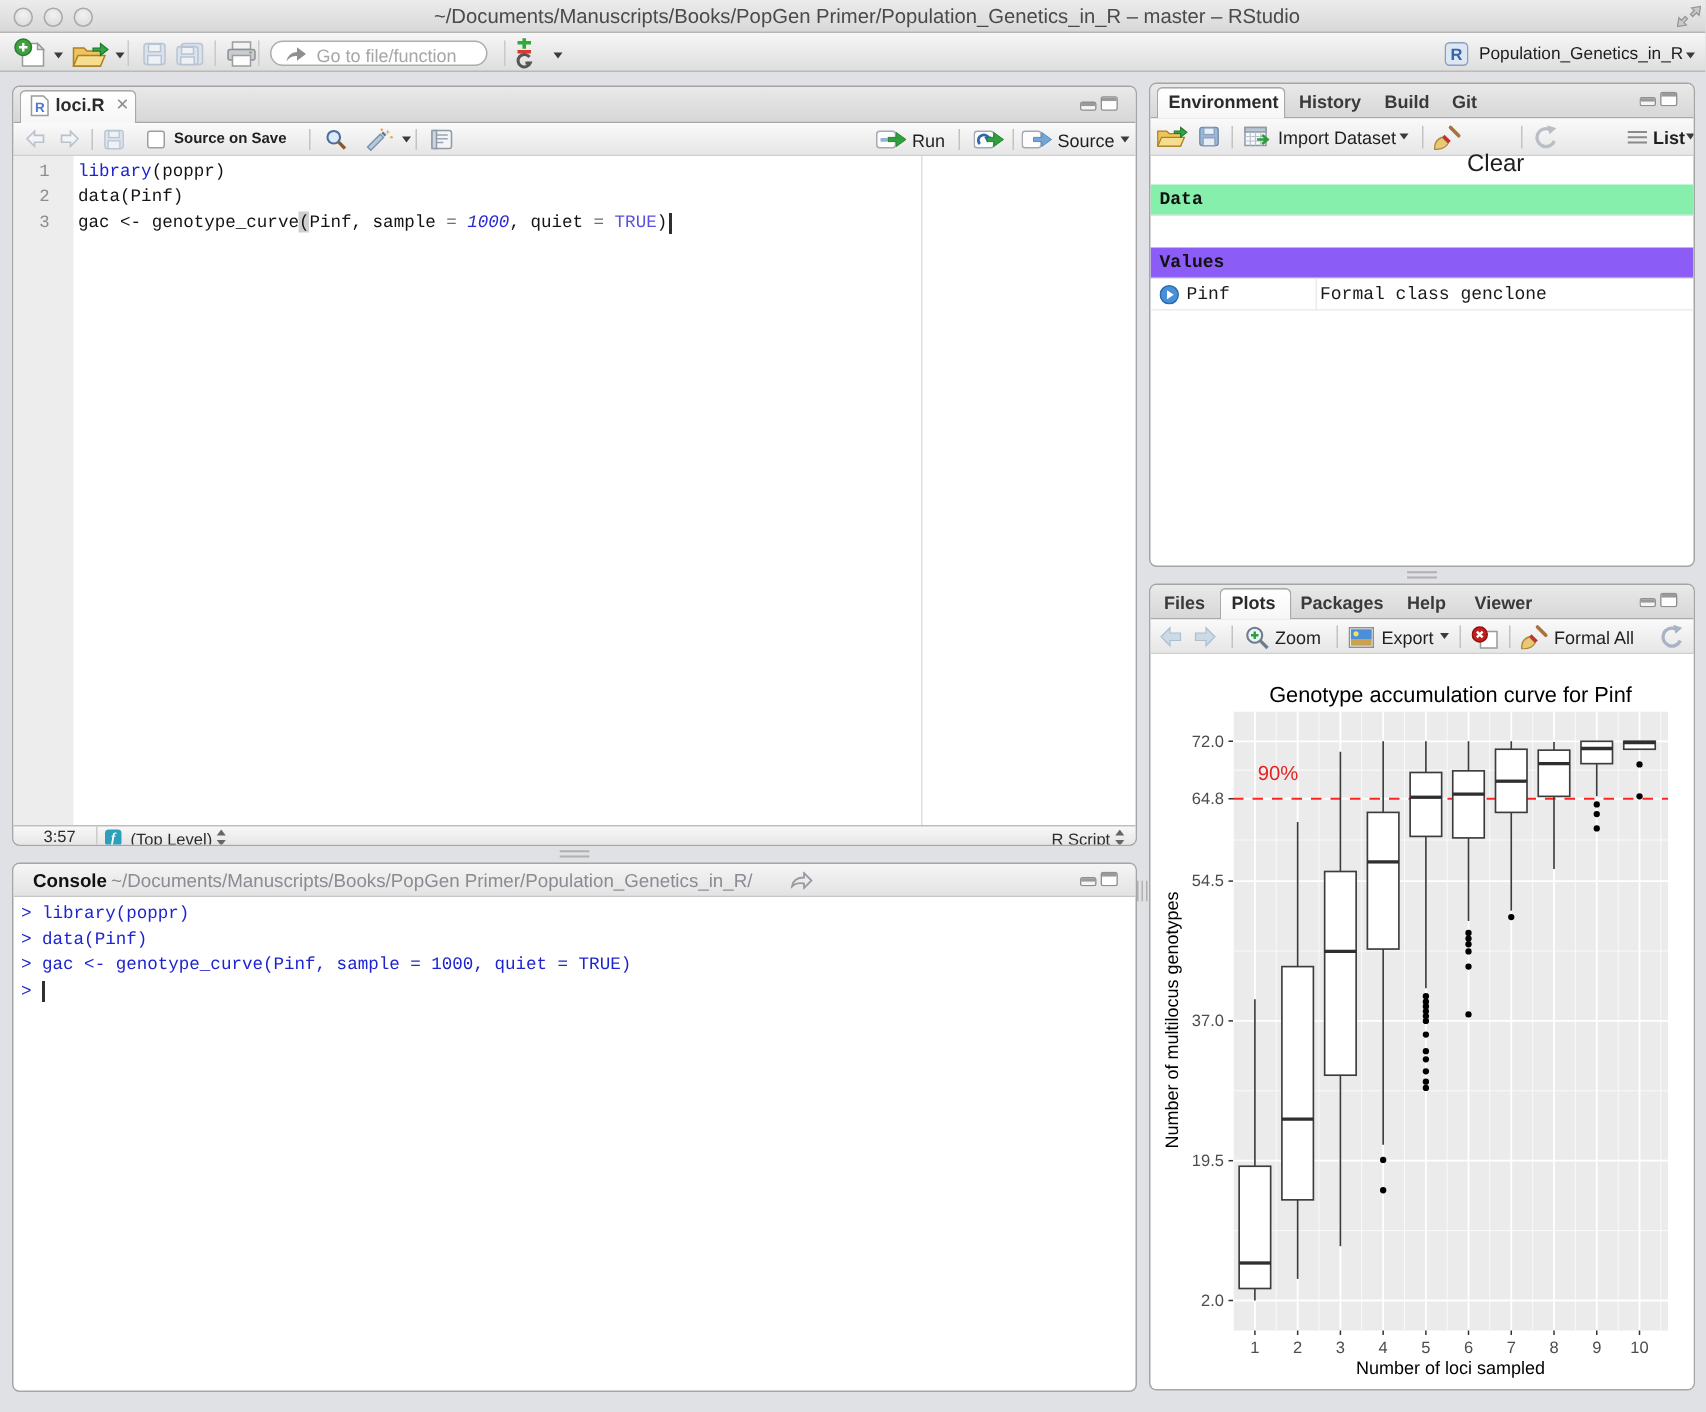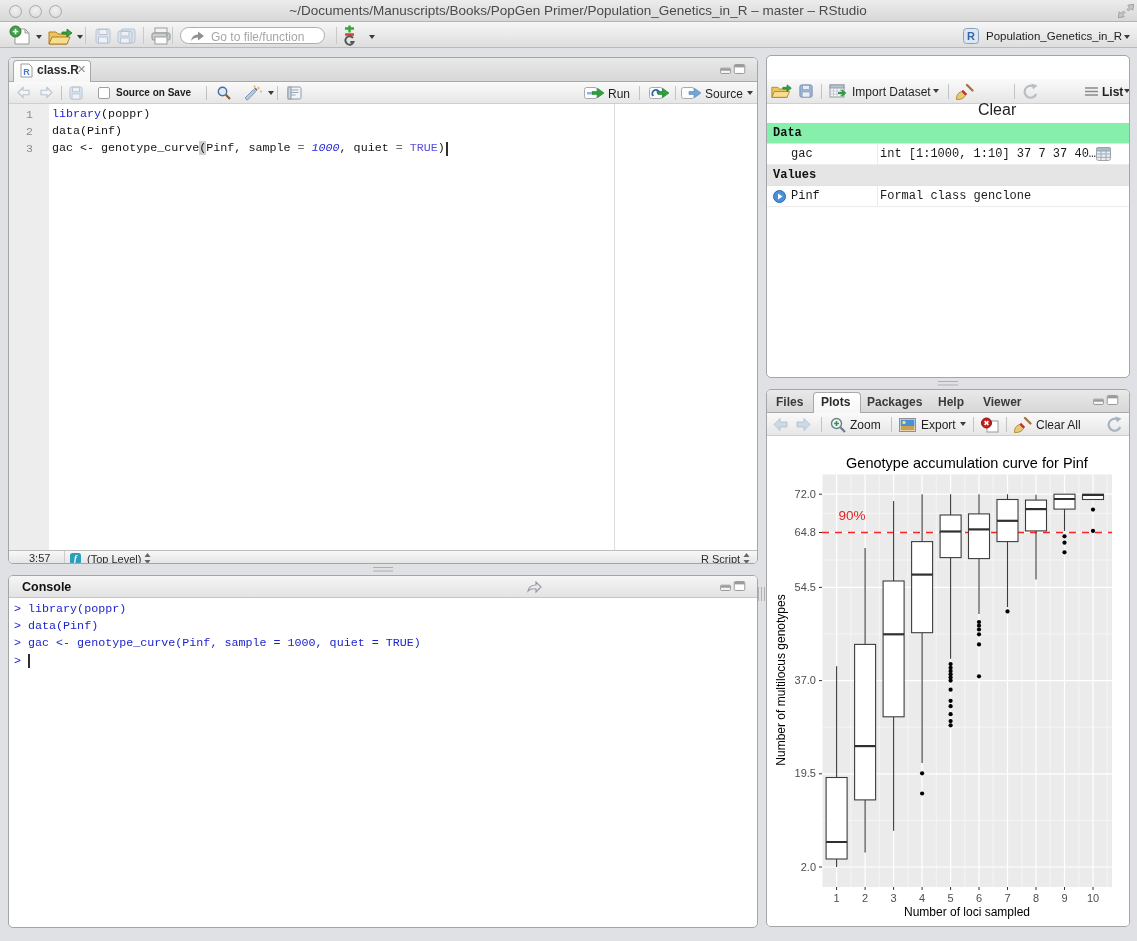--- a/index.html
+++ b/index.html
@@ -105,21 +105,21 @@
   <span class="ddarrow" style="position:absolute;left:1124px;top:13px;"></span>
 </div>
 
 <div class="pane" id="srcpane" style="left:8px;top:57px;width:750px;height:507px;">
   <div class="tabrow" style="height:24px;">
     <div class="tab" style="left:4px;width:78px;"></div>
     <svg class="icon" style="left:11px;top:5px;" width="13" height="15" viewBox="0 0 13 15">
       <path d="M1 1 h8 l3 3 v10 h-11 z" fill="#fff" stroke="#9b9b9b"></path>
       <text x="6.5" y="11.5" font-size="9" font-weight="bold" fill="#4a7bd0" text-anchor="middle" font-family="Liberation Sans">R</text>
     </svg>
-    <div class="tablabel" style="left:28px;">class.R</div>
+    <div class="tablabel" style="left:28px;">loci.R</div>
     <div class="abs" style="left:68px;top:5px;font-size:11px;color:#8e8e8e;">✕</div>
     <svg class="minmax" style="left:711px;top:6px;" width="32" height="12" viewBox="0 0 32 12">
       <rect x="0.5" y="5" width="12.5" height="6.5" rx="1.5" fill="#f5f5f5" stroke="#8f8f8f" stroke-width="1.1"></rect>
       <rect x="1" y="5.5" width="11.5" height="2.6" fill="#9a9a9a"></rect>
       <rect x="17.5" y="0.5" width="13" height="11" rx="1.5" fill="#fdfdfd" stroke="#8f8f8f" stroke-width="1.1"></rect>
       <rect x="18" y="1" width="12" height="3" fill="#9a9a9a"></rect>
     </svg>
   </div>
   <div class="toolbar2" style="top:24px;height:22px;">
     <svg class="icon" style="left:7px;top:4px;" width="38" height="14" viewBox="0 0 38 14">
@@ -197,38 +197,52 @@
     <div class="abs" style="left:692px;top:1px;">R Script<svg style="position:relative;top:1px;margin-left:3px;" width="7" height="11" viewBox="0 0 7 11">
           <path d="M3.5 0 L6.5 4 L0.5 4 z" fill="#666"></path>
           <path d="M3.5 11 L6.5 7 L0.5 7 z" fill="#666"></path>
         </svg></div>
   </div>
 </div>
 
 <div class="pane" id="consolepane" style="left:8px;top:575px;width:750px;height:353px;">
   <div class="abs" style="left:0;top:0;width:748px;height:22px;background:linear-gradient(#f5f5f5,#e3e3e3);border-bottom:1px solid #c6c6c6;">
     <div class="abs" style="left:13px;top:4px;font-size:12.5px;font-weight:bold;color:#111;text-align:center;">Console</div>
+    <div class="abs" style="left:65px;top:4px;font-size:12.5px;color:#8b8b93;">~/Documents/Manuscripts/Books/PopGen Primer/Population_Genetics_in_R/</div>
     <svg class="icon" style="left:518px;top:5px;" width="15" height="12" viewBox="0 0 15 12">
       <path d="M1 10 q1 -6 8 -6 l0 -3 5 5 -5 5 0 -3 q-5 -1 -8 2 z" fill="none" stroke="#9a9aa2" stroke-width="1.2"></path>
     </svg>
     <svg class="minmax" style="left:711px;top:5px;" width="32" height="12" viewBox="0 0 32 12">
       <rect x="0.5" y="5" width="12.5" height="6.5" rx="1.5" fill="#f5f5f5" stroke="#8f8f8f" stroke-width="1.1"></rect>
       <rect x="1" y="5.5" width="11.5" height="2.6" fill="#9a9a9a"></rect>
       <rect x="17.5" y="0.5" width="13" height="11" rx="1.5" fill="#fdfdfd" stroke="#8f8f8f" stroke-width="1.1"></rect>
       <rect x="18" y="1" width="12" height="3" fill="#9a9a9a"></rect>
     </svg>
   </div>
   <div class="abs" style="left:5px;top:25px;font-family:'Liberation Mono',monospace;font-size:11.7px;line-height:17.2px;color:#1d24cf;white-space:pre;">&gt; library(poppr)
 &gt; data(Pinf)
 &gt; gac &lt;- genotype_curve(Pinf, sample = 1000, quiet = TRUE)
 &gt; </div>
   <div class="abs" style="left:19px;top:78px;width:1.5px;height:14px;background:#2f2f2f;"></div>
 </div>
 
 <div class="pane" id="envpane" style="left:766px;top:55px;width:364px;height:323px;">
+  <div class="tabrow" style="height:23px;">
+    <div class="tab" style="left:4px;width:86px;"></div>
+    <div class="tablabel" style="left:12px;">Environment</div>
+    <div class="tablabel" style="left:99px;color:#3a3a3a;">History</div>
+    <div class="tablabel" style="left:156px;color:#3a3a3a;">Build</div>
+    <div class="tablabel" style="left:201px;color:#3a3a3a;">Git</div>
+    <svg class="minmax" style="left:326px;top:5px;" width="32" height="12" viewBox="0 0 32 12">
+      <rect x="0.5" y="5" width="12.5" height="6.5" rx="1.5" fill="#f5f5f5" stroke="#8f8f8f" stroke-width="1.1"></rect>
+      <rect x="1" y="5.5" width="11.5" height="2.6" fill="#9a9a9a"></rect>
+      <rect x="17.5" y="0.5" width="13" height="11" rx="1.5" fill="#fdfdfd" stroke="#8f8f8f" stroke-width="1.1"></rect>
+      <rect x="18" y="1" width="12" height="3" fill="#9a9a9a"></rect>
+    </svg>
+  </div>
   <div class="toolbar2" style="top:23px;height:25px;">
     <svg class="icon" style="left:4px;top:5px;" width="22" height="15" viewBox="0 0 26 18" preserveAspectRatio="none">
       <path d="M1 4 l7 0 2 2 9 0 0 10 -18 0 z" fill="#ecc55e" stroke="#ad8023"></path>
       <path d="M1 16 l3 -7 18 0 -3 7 z" fill="#f7dd90" stroke="#ad8023"></path>
       <path d="M14 4 l5 0 0 -3 5 4 -5 4 0 -3 -5 0 z" fill="#36a345" stroke="#1c7a2a" stroke-width="0.8"></path>
     </svg>
     <svg class="icon" style="left:32px;top:5px;" width="14" height="14" viewBox="0 0 16 16">
       <rect x="1" y="1" width="14" height="14" rx="2" fill="#9db8d8" stroke="#6e87a8"></rect>
       <rect x="4" y="1.5" width="8" height="5" fill="#e8eef5" stroke="#8aa0bc"></rect>
       <rect x="3.5" y="9" width="9" height="6" fill="#e8eef5" stroke="#8aa0bc"></rect>
@@ -257,31 +271,21 @@
     <svg class="icon" style="left:318px;top:8px;" width="13" height="10" viewBox="0 0 13 10">
       <path d="M0 1 h13 M0 4.5 h13 M0 8 h13" stroke="#8a8a8a" stroke-width="1.4"></path>
     </svg>
     <div class="abs" style="left:335px;top:6px;font-size:12px;font-weight:bold;color:#1f1f1f;">List</div>
     <span class="ddarrow" style="position:absolute;left:357px;top:10px;"></span>
   </div>
 
   <div class="abs" style="left:0;top:67px;width:362px;height:21px;background:#86efac;border-bottom:1px solid #e2e2e2;">
     <div class="abs" style="left:6px;top:3px;font-family:'Liberation Mono',monospace;font-size:12px;font-weight:bold;color:#111;">Data</div>
   </div>
-  <div class="abs" style="left:0;top:88px;width:362px;height:21px;border-bottom:1px solid #ececec;">
-    <div class="abs" style="left:110px;top:0;width:1px;height:21px;background:#ececec;"></div>
-    <div class="abs" style="left:24px;top:3px;font-family:'Liberation Mono',monospace;font-size:12px;color:#1a1a1a;">gac</div>
-    <div class="abs" style="left:113px;top:3px;font-family:'Liberation Mono',monospace;font-size:12px;color:#1a1a1a;">int [1:1000, 1:10] 37 7 37 40…</div>
-    <svg class="icon" style="left:329px;top:3px;" width="15" height="14" viewBox="0 0 15 14">
-      <rect x="0.5" y="0.5" width="14" height="13" rx="2" fill="#e9edf2" stroke="#9aa4b0"></rect>
-      <rect x="0.5" y="0.5" width="14" height="3.5" rx="1.5" fill="#aab8c8" stroke="#9aa4b0"></rect>
-      <path d="M5 4 v9.5 M10 4 v9.5 M0.5 7 h14 M0.5 10.3 h14" stroke="#9aa4b0" stroke-width="0.9"></path>
-    </svg>
-  </div>
-  <div class="abs" style="left:0;top:109px;width:362px;height:21px;background:#e5e5e5;border-bottom:1px solid #e2e2e2;">
+  <div class="abs" style="left:0;top:109px;width:362px;height:21px;background:#8b5cf6;border-bottom:1px solid #e2e2e2;">
     <div class="abs" style="left:6px;top:3px;font-family:'Liberation Mono',monospace;font-size:12px;font-weight:bold;color:#111;">Values</div>
   </div>
   <div class="abs" style="left:0;top:130px;width:362px;height:21px;border-bottom:1px solid #ececec;">
     <div class="abs" style="left:110px;top:0;width:1px;height:21px;background:#ececec;"></div>
     <svg class="icon" style="left:6px;top:4px;" width="13" height="13" viewBox="0 0 13 13">
       <circle cx="6.5" cy="6.5" r="6" fill="#4a90d9" stroke="#2a6bb0"></circle>
       <path d="M5 3.5 L9.5 6.5 L5 9.5 z" fill="#fff"></path>
     </svg>
     <div class="abs" style="left:24px;top:3px;font-family:'Liberation Mono',monospace;font-size:12px;color:#1a1a1a;">Pinf</div>
     <div class="abs" style="left:113px;top:3px;font-family:'Liberation Mono',monospace;font-size:12px;color:#1a1a1a;">Formal class genclone</div>
@@ -329,21 +333,21 @@
       <rect x="6" y="4" width="11" height="11" fill="#ffffff" stroke="#9a9a9a"></rect>
       <circle cx="5.5" cy="6" r="5" fill="#c41e1e" stroke="#8e1212"></circle>
       <path d="M3.6 4.1 l3.8 3.8 M7.4 4.1 l-3.8 3.8" stroke="#fff" stroke-width="1.6"></path>
     </svg>
     <div class="sep" style="left:239px;top:4px;height:15px;"></div>
     <svg class="icon" style="left:246px;top:3px;" width="20" height="17" viewBox="0 0 20 17">
       <path d="M12 2 L17.5 7.5" stroke="#a8743c" stroke-width="2.4" stroke-linecap="round"></path>
       <path d="M6.5 8.5 L10.5 12.5 Q8 17 1.5 16.5 Q1 10.5 6.5 8.5 z" fill="#e8c878" stroke="#b08830" stroke-width="0.9"></path>
       <path d="M8 6.8 L12.2 11 L10.5 12.5 L6.5 8.5 z" fill="#c43030"></path>
     </svg>
-    <div class="abs" style="left:269px;top:5px;font-size:12px;color:#1f1f1f;">Clear All</div>
+    <div class="abs" style="left:269px;top:5px;font-size:12px;color:#1f1f1f;">Formal All</div>
     <svg class="icon" style="left:339px;top:3px;" width="17" height="17" viewBox="0 0 17 17">
       <path d="M11 3.2 a6 6 0 1 0 3.2 7.8" fill="none" stroke="#a8b4c4" stroke-width="2.2"></path>
       <path d="M9.5 0.5 L15.5 2.5 L11 6.5 z" fill="#a8b4c4"></path>
     </svg>
   </div>
 <svg class="icon" style="left:1px;top:46px;" width="362" height="491" viewBox="0 0 362 491" font-family="Liberation Sans,sans-serif">
 <rect x="0" y="0" width="362" height="491" fill="#ffffff"></rect>
 <rect x="54" y="38.5" width="290" height="412.5" fill="#ebebeb"></rect>
 <line x1="54" y1="431.0" x2="344" y2="431.0" stroke="#ffffff" stroke-width="1.2"></line>
       <line x1="54" y1="337.8" x2="344" y2="337.8" stroke="#ffffff" stroke-width="1.2"></line>

